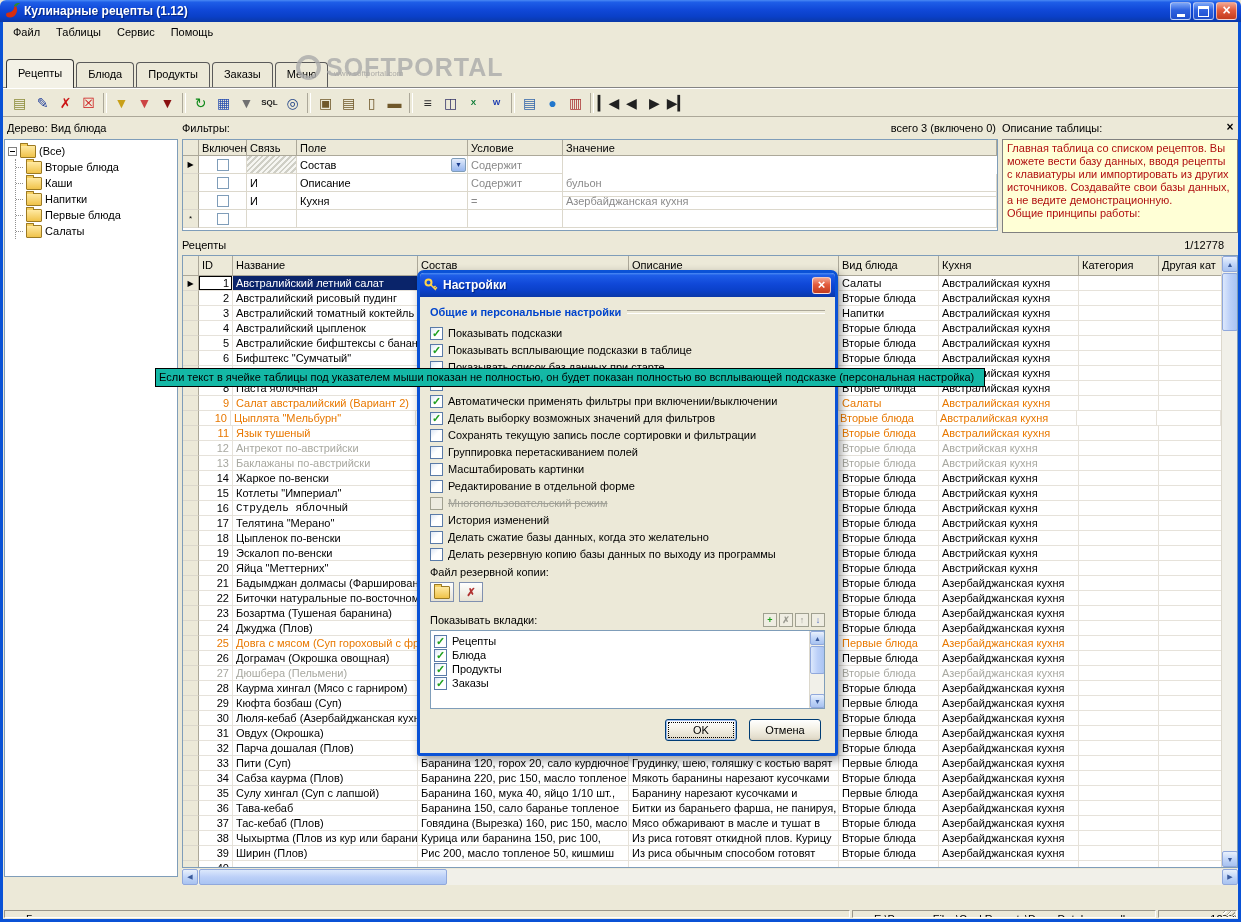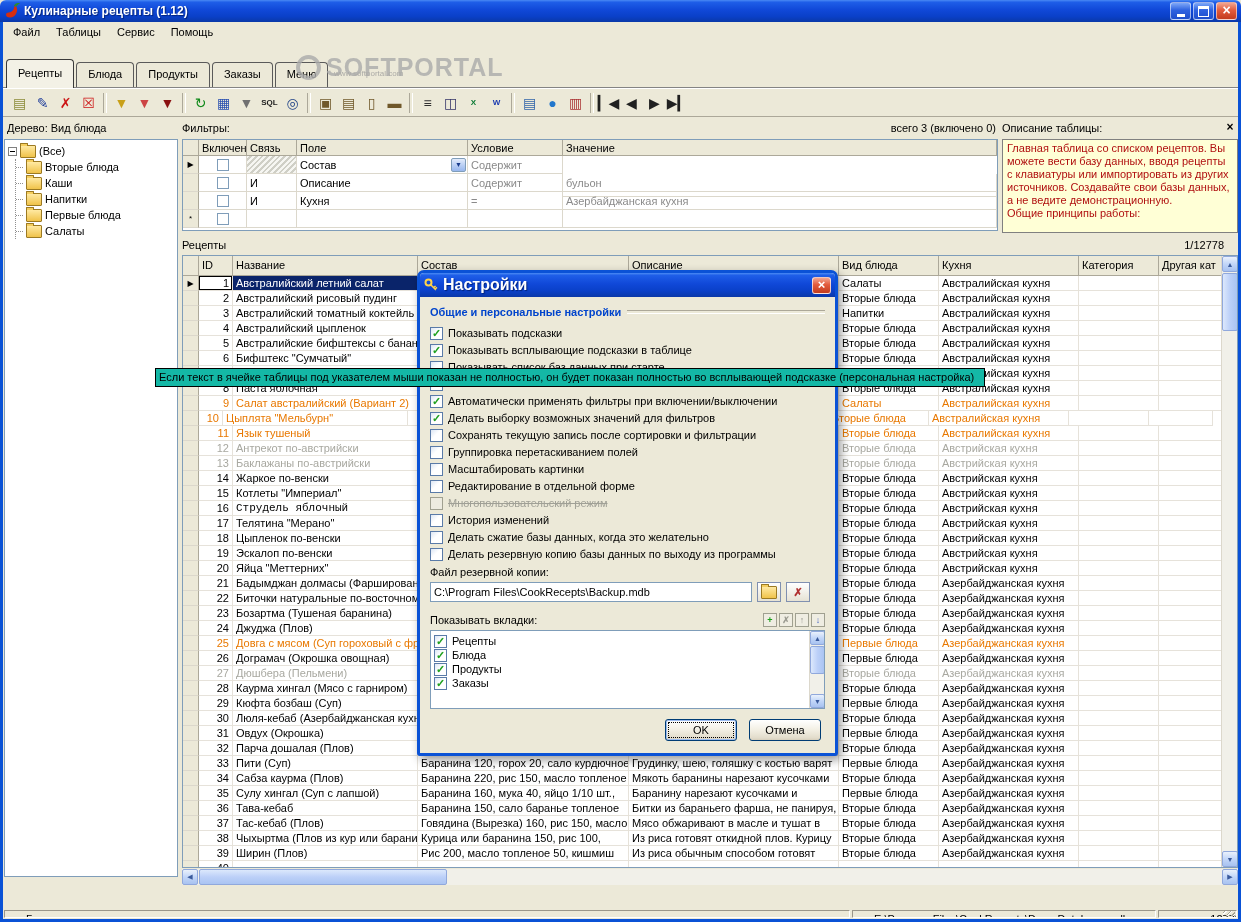--- a/index.html
+++ b/index.html
@@ -102,21 +102,21 @@
      border:1px solid #90A8DC;border-radius:2px;box-sizing:border-box;}
   .hscroll{position:absolute;left:182px;top:869px;width:1056px;height:16px;background:#F1F0E9;z-index:4;}
   .hscroll .right{position:absolute;right:0;top:0;}
   .hthumb{position:absolute;left:17px;top:0;width:248px;height:16px;background:linear-gradient(#DCE8FC,#BCD0F8 50%,#AAC4F2);
      border:1px solid #90A8DC;border-radius:2px;box-sizing:border-box;}
   
   .dialog{position:absolute;left:417px;top:270px;width:421px;height:486px;z-index:20;background:#ECE9D8;
      border:3px solid #0A52D6;border-radius:7px 7px 3px 3px;box-sizing:border-box;box-shadow:3px 4px 10px rgba(0,0,0,.4);}
   .dlg-title{height:24px;background:linear-gradient(180deg,#4A8AF4 0%,#1E5EE8 10%,#1048D8 45%,#0A40C8 75%,#0A38A8 100%);
      border-radius:4px 4px 0 0;display:flex;align-items:center;gap:5px;padding:0 4px;}
-  .dlg-title-text{color:#fff;font-weight:bold;font-size:16px;text-shadow:1px 1px 1px #00227A;}
+  .dlg-title-text{color:#fff;font-weight:bold;font-size:12px;text-shadow:1px 1px 1px #00227A;}
   .dlg-close{margin-left:auto;width:19px;height:17px;border-radius:3px;border:1px solid rgba(255,255,255,.7);
      background:linear-gradient(#F2A590,#E25B3C 45%,#C33C1E);color:#fff;display:flex;align-items:center;justify-content:center;box-sizing:border-box;}
   .dlg-close::before{content:"×";font-size:13px;font-weight:bold;margin-top:-2px;}
   .dlg-body{position:relative;height:calc(100% - 24px);padding:6px 10px;box-sizing:border-box;}
   .grp{display:flex;align-items:center;gap:6px;color:#0044CC;font-weight:bold;margin:2px 0 7px;height:13px;}
   .grp-line{flex:1;height:2px;border-top:1px solid #ACA899;border-bottom:1px solid #fff;}
   .opt-row{display:flex;align-items:center;gap:5px;height:16px;margin-bottom:1px;}
   .xp-chk{width:13px;height:13px;border:1px solid #5A7BA8;background:linear-gradient(135deg,#DCE6F4,#fff 45%);
      color:#21A121;font-size:11px;font-weight:bold;line-height:11px;text-align:center;box-sizing:border-box;flex-shrink:0;}
   .xp-chk.dchk{background:#EDEBE0;border-color:#A0A090;}
@@ -507,21 +507,21 @@
           <div class="t-cell" style="width: 185px;">Салат австралийский (Вариант 2)</div>
           <div class="t-cell" style="width: 211px;"></div>
           <div class="t-cell" style="width: 210px;"></div>
           <div class="t-cell" style="width: 100px;">Салаты</div>
           <div class="t-cell" style="width: 140px;">Австралийская кухня</div>
           <div class="t-cell" style="width: 80px;"></div>
           <div class="t-cell" style="width: 64px;"></div>
         </div>
         <div class="t-row st-mark">
           <div class="t-selcell" style="width: 16px;"></div>
-          <div class="t-cell c-id" style="width: 24px;">10</div>
+          <div class="t-cell c-id" style="width: 32px;">10</div>
           <div class="t-cell" style="width: 185px;">Цыплята "Мельбурн"</div>
           <div class="t-cell" style="width: 211px;"></div>
           <div class="t-cell" style="width: 210px;"></div>
           <div class="t-cell" style="width: 100px;">Вторые блюда</div>
           <div class="t-cell" style="width: 140px;">Австралийская кухня</div>
           <div class="t-cell" style="width: 80px;"></div>
           <div class="t-cell" style="width: 64px;"></div>
         </div>
         <div class="t-row st-mark">
           <div class="t-selcell" style="width: 16px;"></div>
@@ -936,21 +936,20 @@
             <span class="xp-chk"></span>
             <span class="opt-label">Делать сжатие базы данных, когда это желательно</span>
           </div>
           <div class="opt-row">
             <span class="xp-chk"></span>
             <span class="opt-label">Делать резервную копию базы данных по выходу из программы</span>
           </div>
         </div>
       <div class="backup-label">Файл резервной копии:</div>
       <div class="backup-row">
-        <input class="text-input" value="C:\Program Files\CookRecepts\Backup.mdb" style="">
         <span class="icon-btn">
           <span class="folder"></span>
         </span>
         <span class="icon-btn">
           <span class="clr"></span>
         </span>
       </div>
       <div class="tabs-label-row">
         <span>Показывать вкладки:</span>
         <span class="mini-wrap">

